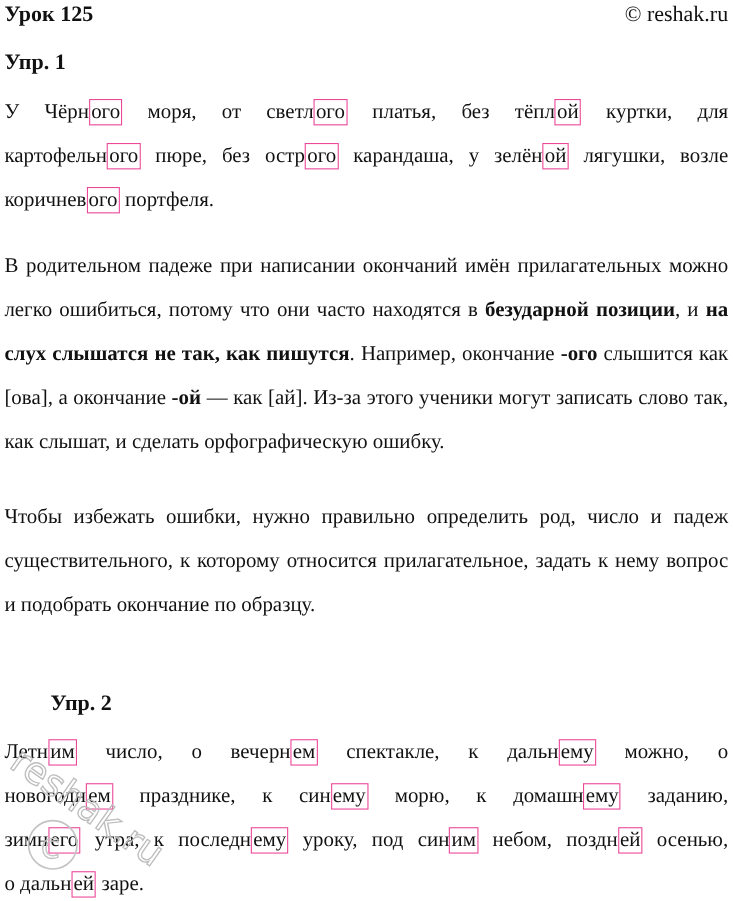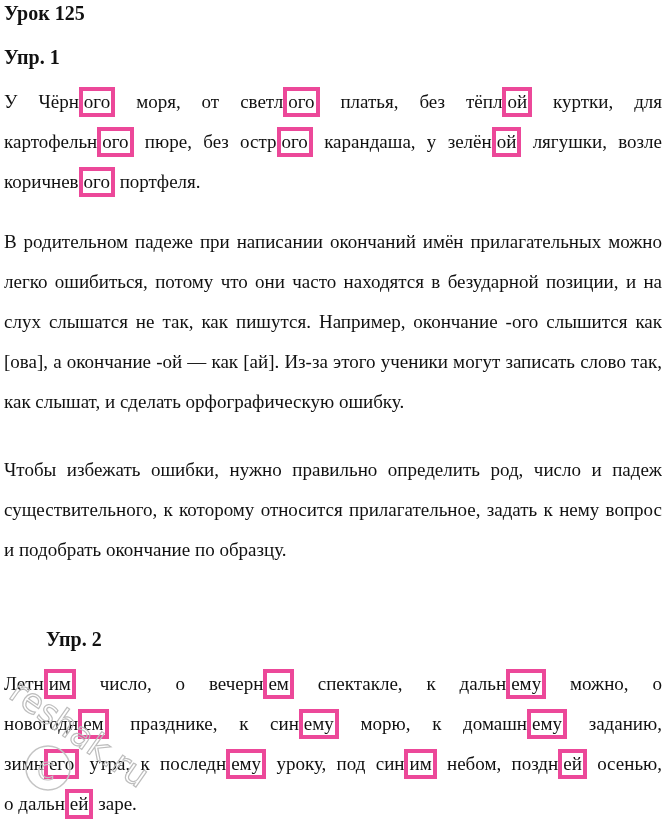--- a/index.html
+++ b/index.html
@@ -8,33 +8,34 @@
     font-family: "Liberation Serif", "DejaVu Serif", serif;
     color: #111111;
     font-size: 19px;
   }
   .header-row { position: absolute; left: 4px; right: 4px; top: 0; height: 26px; }
   .lesson-title { position: absolute; left: 0; top: 0; font-weight: bold; font-size: 20px; line-height: 26px; }
   .copyright { position: absolute; right: 0; top: 0; font-size: 20px; line-height: 26px; }
   .ex-title { position: absolute; left: 4px; font-weight: bold; font-size: 20px; line-height: 26px; }
   .para { position: absolute; left: 4px; width: 658px; line-height: 40px; text-align: justify; text-align-last: left; }
   .para.last-justify { text-align-last: justify; }
-  .box { border: 4px solid #ec4899; padding: 0 1px; line-height: 22px; display: inline-block; }
+  .box { border: 1px solid #ec4899; padding: 0 1px; line-height: 22px; display: inline-block; }
   .box.b { font-weight: normal; }
-  b { font-weight: normal; }
+  b { font-weight: bold; }
   .watermark {
     position: absolute; left: 0px; top: 680px; width: 150px; height: 140px;
     pointer-events: none;
   }
 </style>
 </head>
 <body>
 
 <div class="header-row">
   <span class="lesson-title">Урок 125</span>
+  <span class="copyright">© reshak.ru</span>
 </div>
 
 <div class="ex-title" style="top:44px;">Упр. 1</div>
 
 <div class="para last-justify" style="top:82px;"><span>У Чёрн</span><span class="box">ого</span><span> моря,</span> <span>от</span> <span>светл</span><span class="box">ого</span><span> платья,</span> <span>без</span> <span>тёпл</span><span class="box">ой</span><span> куртки,</span> <span>для</span></div>
 
 <div class="para last-justify" style="top:122px;"><span>картофельн</span><span class="box">ого</span><span> пюре, без остр</span><span class="box">ого</span><span> карандаша, у зелён</span><span class="box">ой</span><span> лягушки, возле</span></div>
 
 <div class="para" style="top:162px;"><span>коричнев</span><span class="box">ого</span><span> портфеля.</span></div>
 

